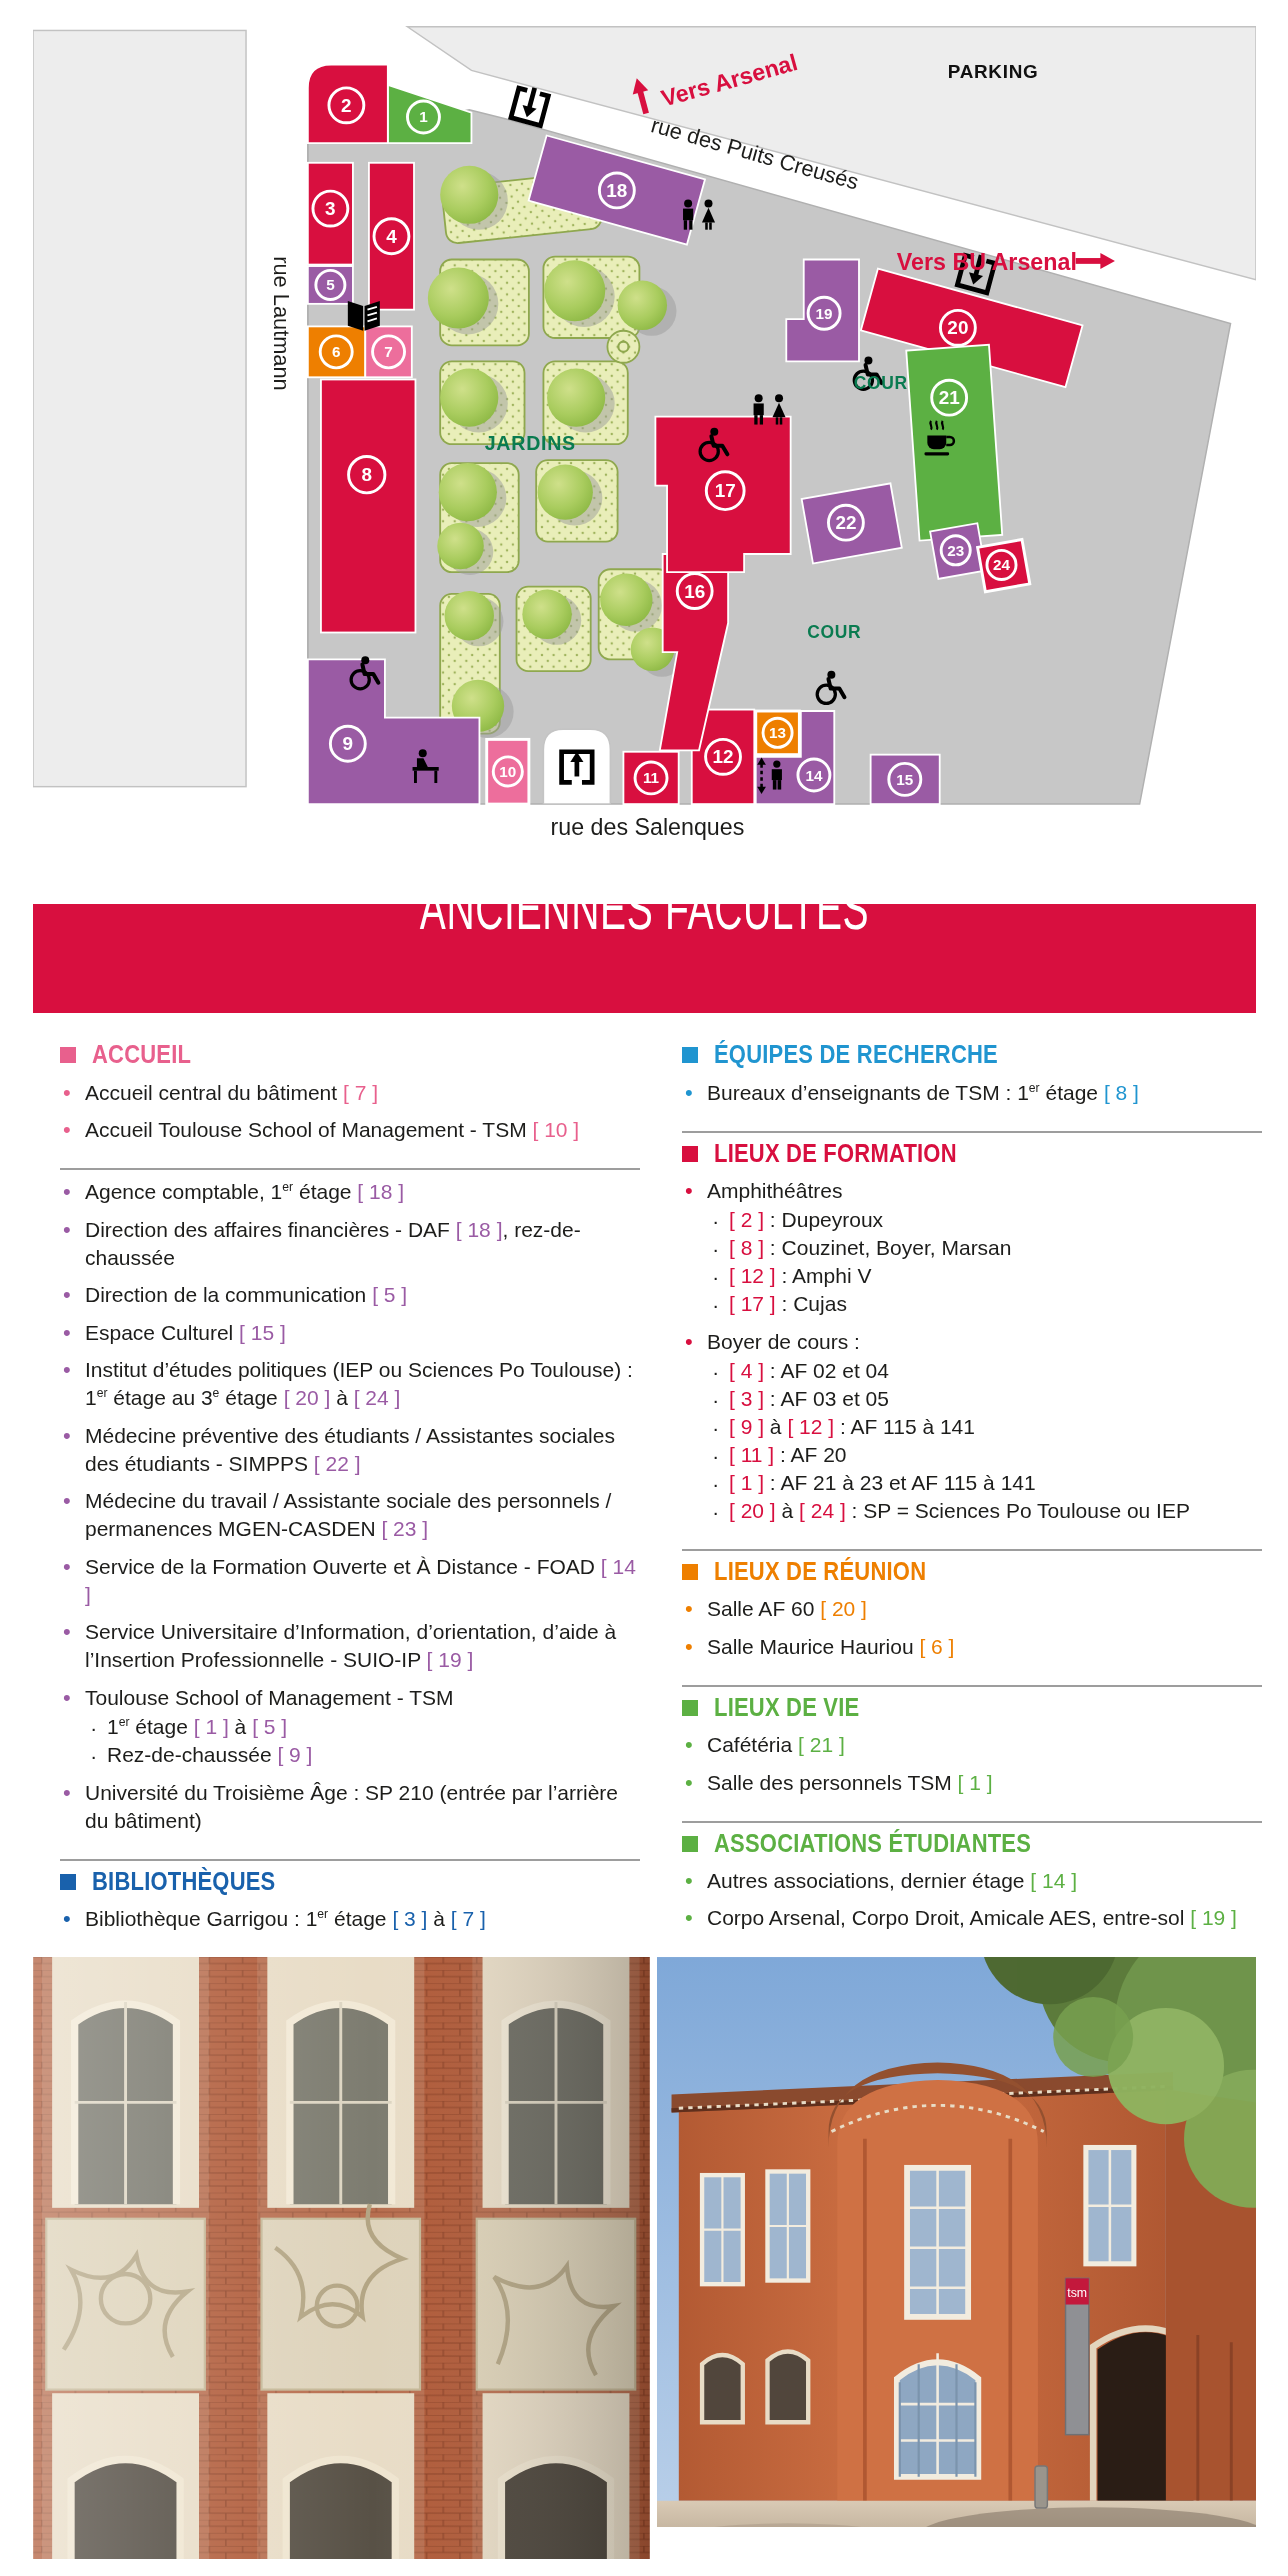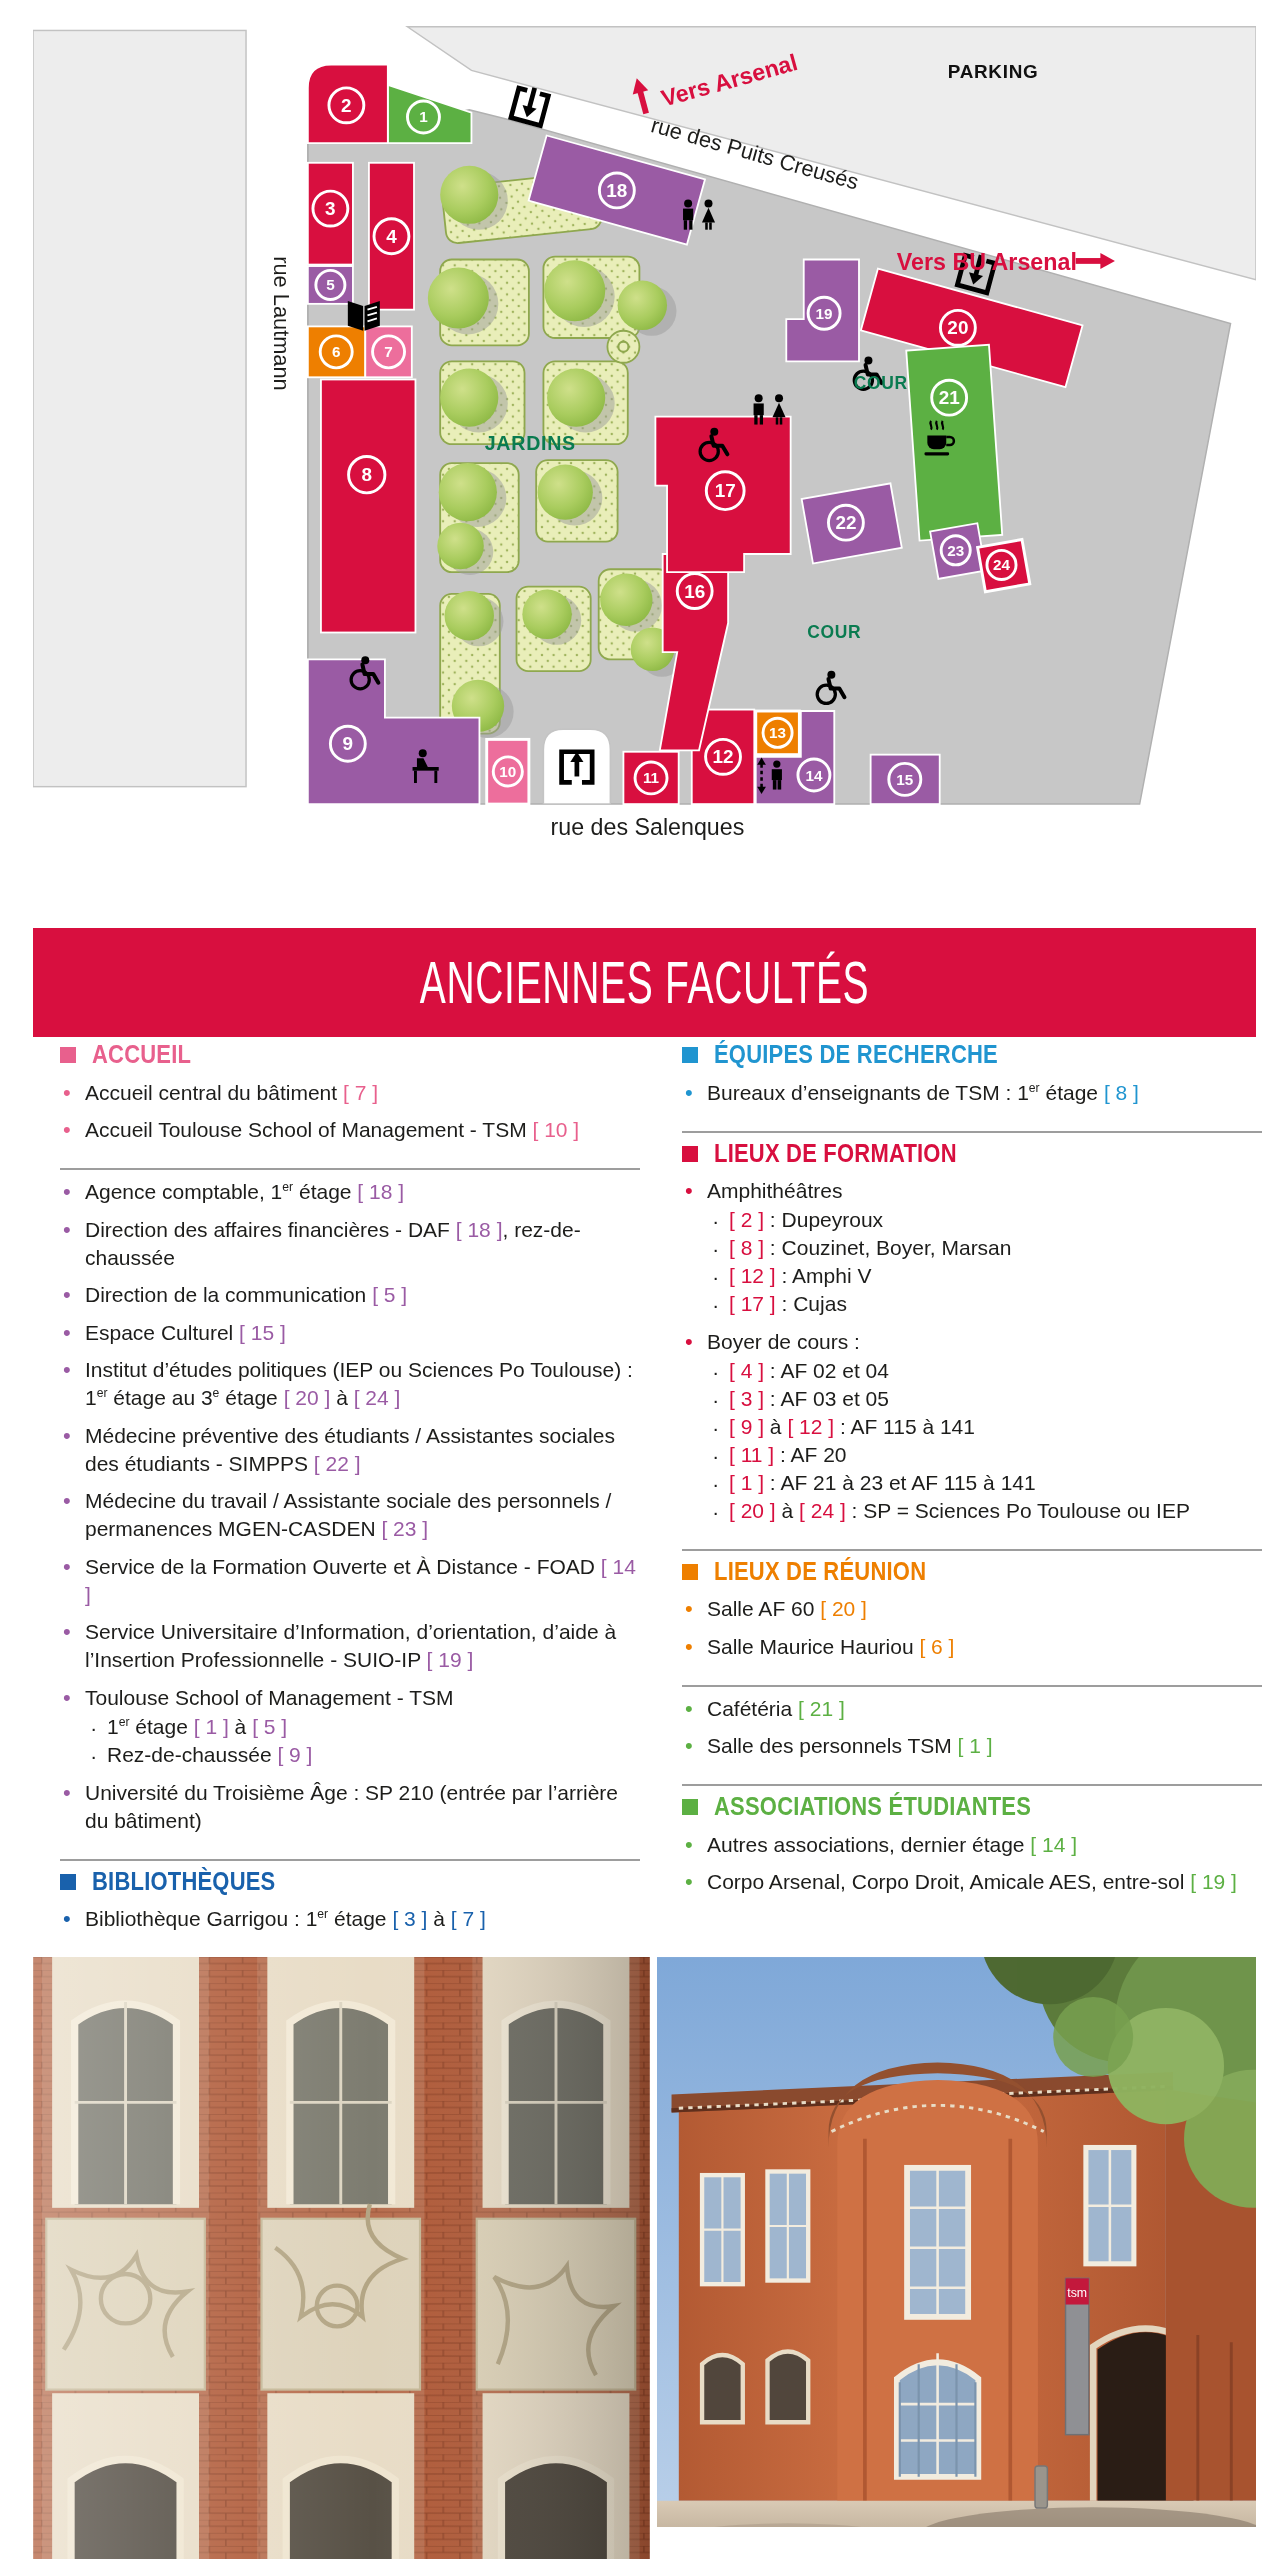--- a/index.html
+++ b/index.html
@@ -1,21 +1,21 @@
 <!DOCTYPE html>
 <html style="font-size:11.6px"><head>
 <meta charset="utf-8">
 <style>
   html,body{margin:0;padding:0;}
   body{width:1288px;height:2576px;position:relative;background:#fff;
        font-family:"Liberation Sans",sans-serif;color:#1d1d1b;overflow:hidden;}
   .abs{position:absolute;}
   
-  #banner{left:33px;top:928px;width:1223px;height:109px;background:#d80f3f;
-          display:flex;align-items:center;justify-content:center;}
+  #banner{left:33px;top:904px;width:1223px;height:109px;background:#d80f3f;
+          display:flex;justify-content:center;}
   #banner .t{color:#fff;font-size:39px;letter-spacing:0.7px;transform:scaleY(1.5);
              white-space:nowrap;}
   
   .legend-col{position:absolute;top:1038px;width:580px;}
   #legend-col-0{left:60px;}
   #legend-col-1{left:682px;}
   .legend-section{--sec:#888;padding:4.4px 0 14.5px 0;}
   .legend-section + .legend-section{border-top:2.2px solid #9d9d9d;padding-top:8px;}
   .sec-h{margin:0 0 10.2px 0;display:flex;align-items:center;}
   .sec-h .sq{width:16px;height:16px;background:var(--sec);display:inline-block;
@@ -413,20 +413,24 @@
       <h3 class="sec-h">
         <span class="sq"></span>
         <span class="sec-title">LIEUX DE RÉUNION</span>
       </h3>
       <ul class="items">
         <li><span class="bullet">•</span><span class="txt">Salle AF 60 <span class="ref">[ 20 ]</span></span></li>
         <li><span class="bullet">•</span><span class="txt">Salle Maurice Hauriou <span class="ref">[ 6 ]</span></span></li>
       </ul>
     </section>
     <section class="legend-section" style="--sec: #5cb043;">
+      <h3 class="sec-h">
+        <span class="sq"></span>
+        <span class="sec-title">LIEUX DE VIE</span>
+      </h3>
       <ul class="items">
         <li><span class="bullet">•</span><span class="txt">Cafétéria <span class="ref">[ 21 ]</span></span></li>
         <li><span class="bullet">•</span><span class="txt">Salle des personnels TSM <span class="ref">[ 1 ]</span></span></li>
       </ul>
     </section>
     <section class="legend-section" style="--sec: #5cb043;">
       <h3 class="sec-h">
         <span class="sq"></span>
         <span class="sec-title">ASSOCIATIONS ÉTUDIANTES</span>
       </h3>

